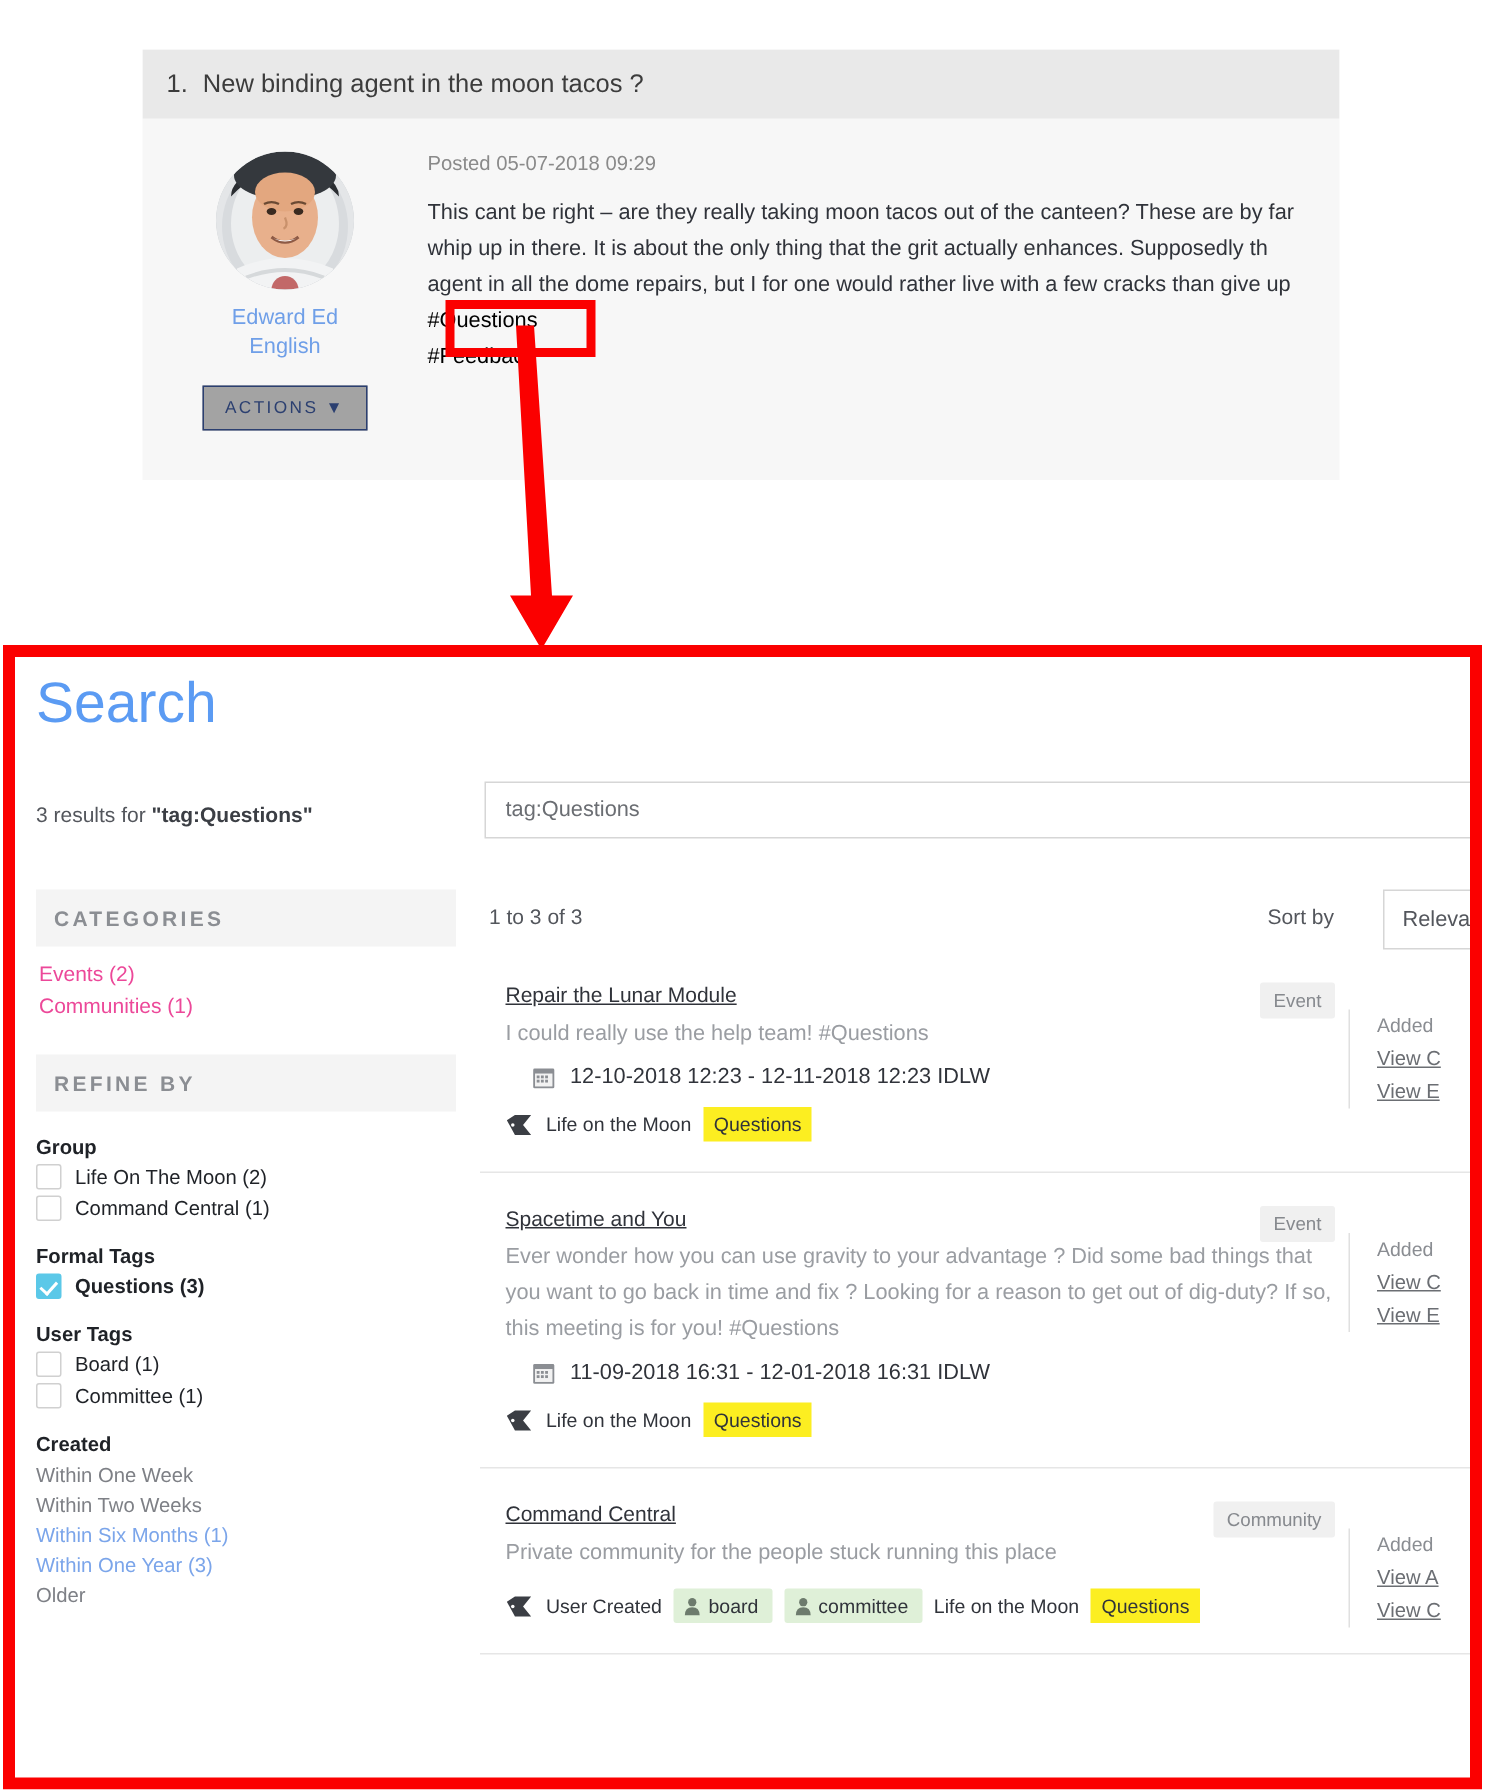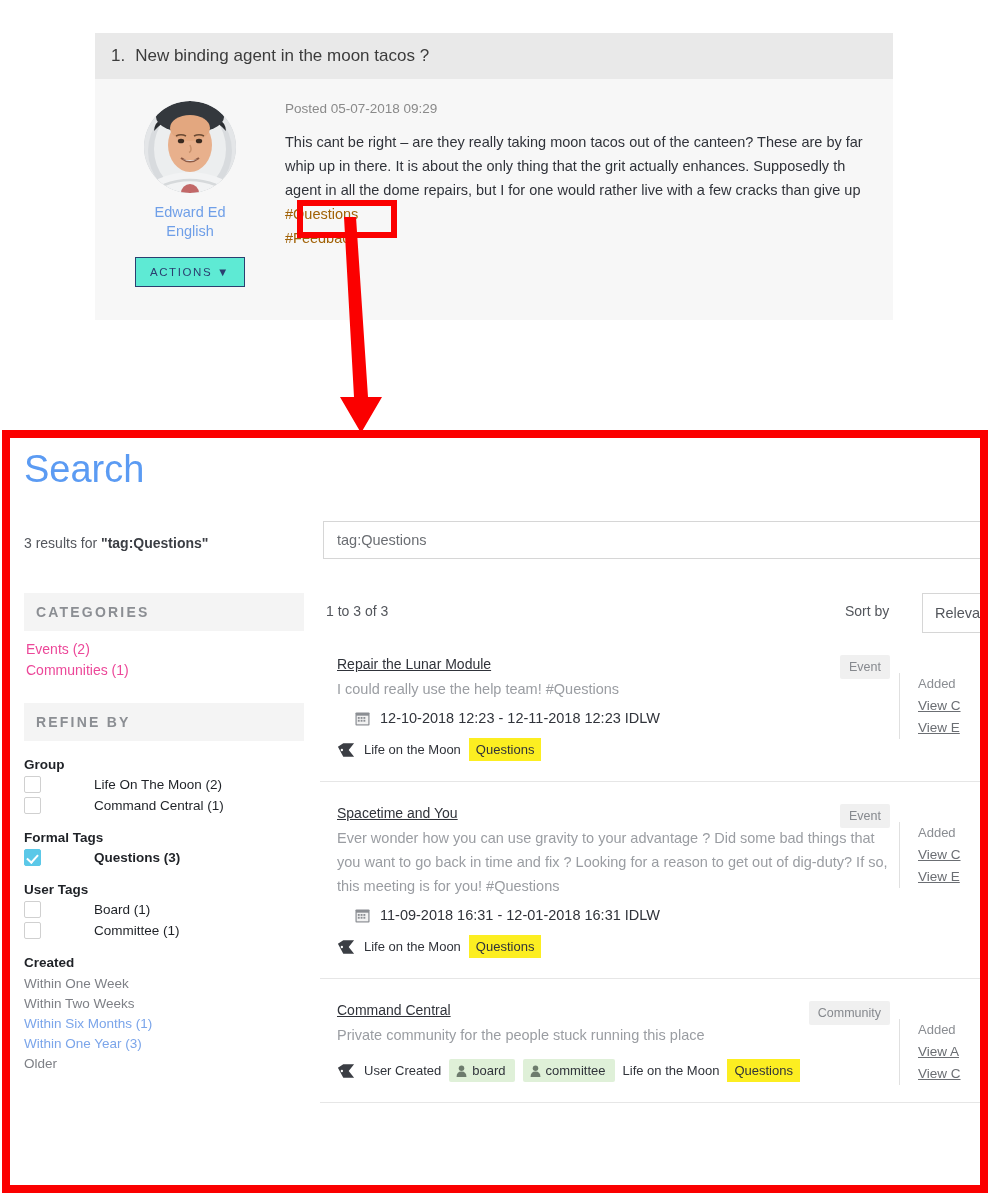--- a/index.html
+++ b/index.html
@@ -34,31 +34,31 @@
     width: 92px; height: 92px; border-radius: 50%;
     overflow: hidden; background: #cfd3d6; position: relative;
   }
   .avatar svg { display:block; width: 92px; height: 92px; }
   .author-name {
     margin-top: 10px; text-align: center;
     color: #6f9fe8; font-size: 14.5px; line-height: 19px;
   }
   .actions-btn {
     margin-top: 16px;
-    border: 1px solid #2b3f70; background: #5eead4;
+    border: 1px solid #2b3f70; background: #a3a3a3;
     color: #2b3f70; font-size: 11.5px; letter-spacing: 1.6px;
     padding: 8px 14px; cursor: pointer; white-space: nowrap;
   }
   .post-content { flex: 1; padding-right: 4px; }
   .posted-date { color: #8a8a8a; font-size: 13.5px; margin-bottom: 14px; }
   .post-text {
     color: #30333a; font-size: 14.5px; line-height: 24px;
     width: 620px; white-space: nowrap; overflow: hidden;
   }
-  .hashtag { color: #a16207; font-size: 14.5px; line-height: 24px; display:block; }
+  .hashtag { color: #000000; font-size: 14.5px; line-height: 24px; display:block; }
 
   
   .hl-box {
     position: absolute; border: 6px solid #fb0000;
     pointer-events: none;
   }
   .arrow-svg { position: absolute; left: 330px; top: 215px; }
 
   
   .search-panel {
@@ -95,21 +95,21 @@
     font-size: 14px; font-weight: bold; letter-spacing: 2.2px;
     padding: 11px 12px;
   }
   .facet-links { padding: 8px 2px 0 2px; }
   .facet-link {
     display: block; color: #ec4899; font-size: 14px;
     line-height: 21px; text-decoration: none; cursor: pointer;
   }
   .group-block { margin-top: 16px; }
   .group-title { font-size: 13.5px; font-weight: bold; color: #1f2227; margin-bottom: 4px; }
-  .cb-row { display: flex; align-items: center; margin: 4px 0; cursor: pointer; gap: 44px; }
+  .cb-row { display: flex; align-items: center; margin: 4px 0; cursor: pointer; }
   .cb {
     width: 17px; height: 17px; border: 1px solid #d0d0d0;
     background: #fff; border-radius: 2px; margin-right: 9px;
     flex: 0 0 17px;
   }
   .cb.checked {
     background: #5bc8e8; border-color: #5bc8e8;
     position: relative;
   }
   .cb.checked::after {

